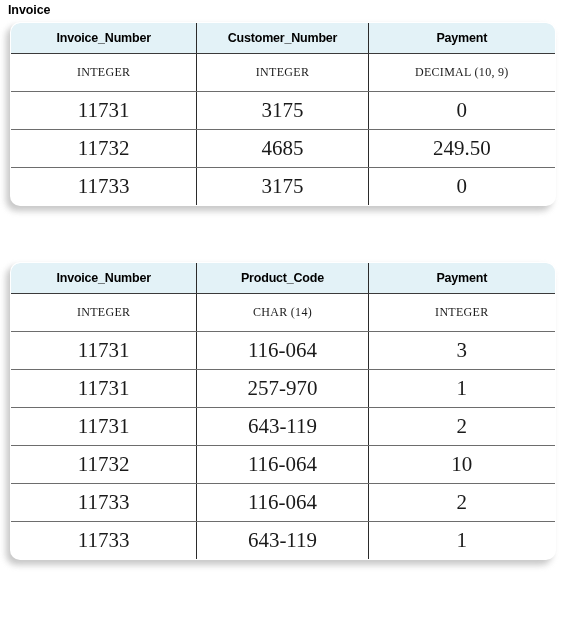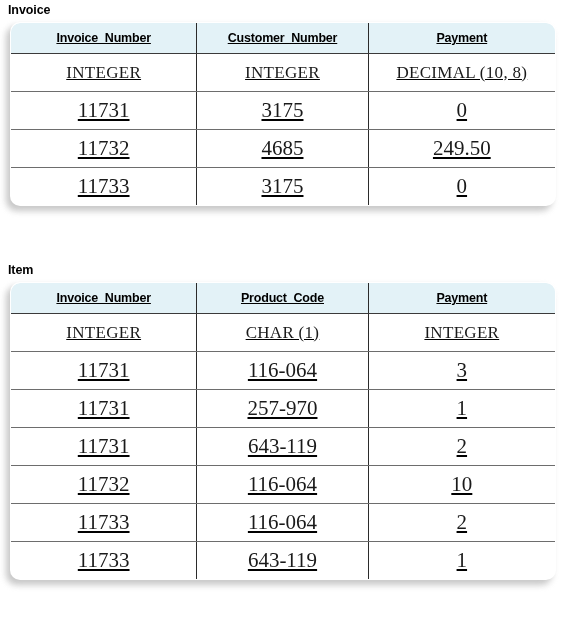--- a/index.html
+++ b/index.html
@@ -62,21 +62,20 @@
     position: relative;
     z-index: 1;
     width: 546px;
     border-collapse: collapse;
     border-spacing: 0;
     table-layout: fixed;
     background: #ffffff;
     border: 1px solid #222222;
     border-radius: 10px;
     overflow: hidden;
-    text-decoration: underline;
   }
 
   .db-table col.c1 { width: 186px; }
   .db-table col.c2 { width: 171px; }
   .db-table col.c3 { width: 187px; }
 
   .db-table th,
   .db-table td {
     padding: 0;
     margin: 0;
@@ -106,21 +105,21 @@
   }
 
   .db-table tbody td {
     font-family: "Liberation Serif", serif;
     font-size: 21px;
     color: #1a1a1a;
     height: 37px;
   }
 
   .db-table tbody tr.type-row td {
-    font-size: 17px;
+    font-size: 12px;
     letter-spacing: 0.3px;
   }
 
   
   .db-table thead tr th:first-child { border-top-left-radius: 9px; }
   .db-table thead tr th:last-child  { border-top-right-radius: 9px; }
   .db-table tbody tr:last-child td:first-child { border-bottom-left-radius: 9px; }
   .db-table tbody tr:last-child td:last-child  { border-bottom-right-radius: 9px; }
 
   #invoice-block { top: 2px; }
@@ -144,21 +143,21 @@
           <tr>
             <th>Invoice_Number</th>
             <th>Customer_Number</th>
             <th>Payment</th>
           </tr>
         </thead>
         <tbody>
           <tr class="type-row">
             <td>INTEGER</td>
             <td>INTEGER</td>
-            <td>DECIMAL (10, 8)</td>
+            <td>DECIMAL (10, 9)</td>
           </tr>
           <tr>
             <td>11731</td>
             <td>3175</td>
             <td>0</td>
           </tr>
           <tr>
             <td>11732</td>
             <td>4685</td>
             <td>249.50</td>
@@ -167,39 +166,38 @@
             <td>11733</td>
             <td>3175</td>
             <td>0</td>
           </tr>
         </tbody>
       </table>
     </div>
   </div>
 
   <div class="table-block" id="item-block">
-    <div class="table-caption">Item</div>
     <div class="table-shadow">
       <table class="db-table">
         <colgroup>
             <col class="c1">
             <col class="c2">
             <col class="c3">
           </colgroup>
         <thead>
           <tr>
             <th>Invoice_Number</th>
             <th>Product_Code</th>
             <th>Payment</th>
           </tr>
         </thead>
         <tbody>
           <tr class="type-row">
             <td>INTEGER</td>
-            <td>CHAR (1)</td>
+            <td>CHAR (14)</td>
             <td>INTEGER</td>
           </tr>
           <tr>
             <td>11731</td>
             <td>116-064</td>
             <td>3</td>
           </tr>
           <tr>
             <td>11731</td>
             <td>257-970</td>

